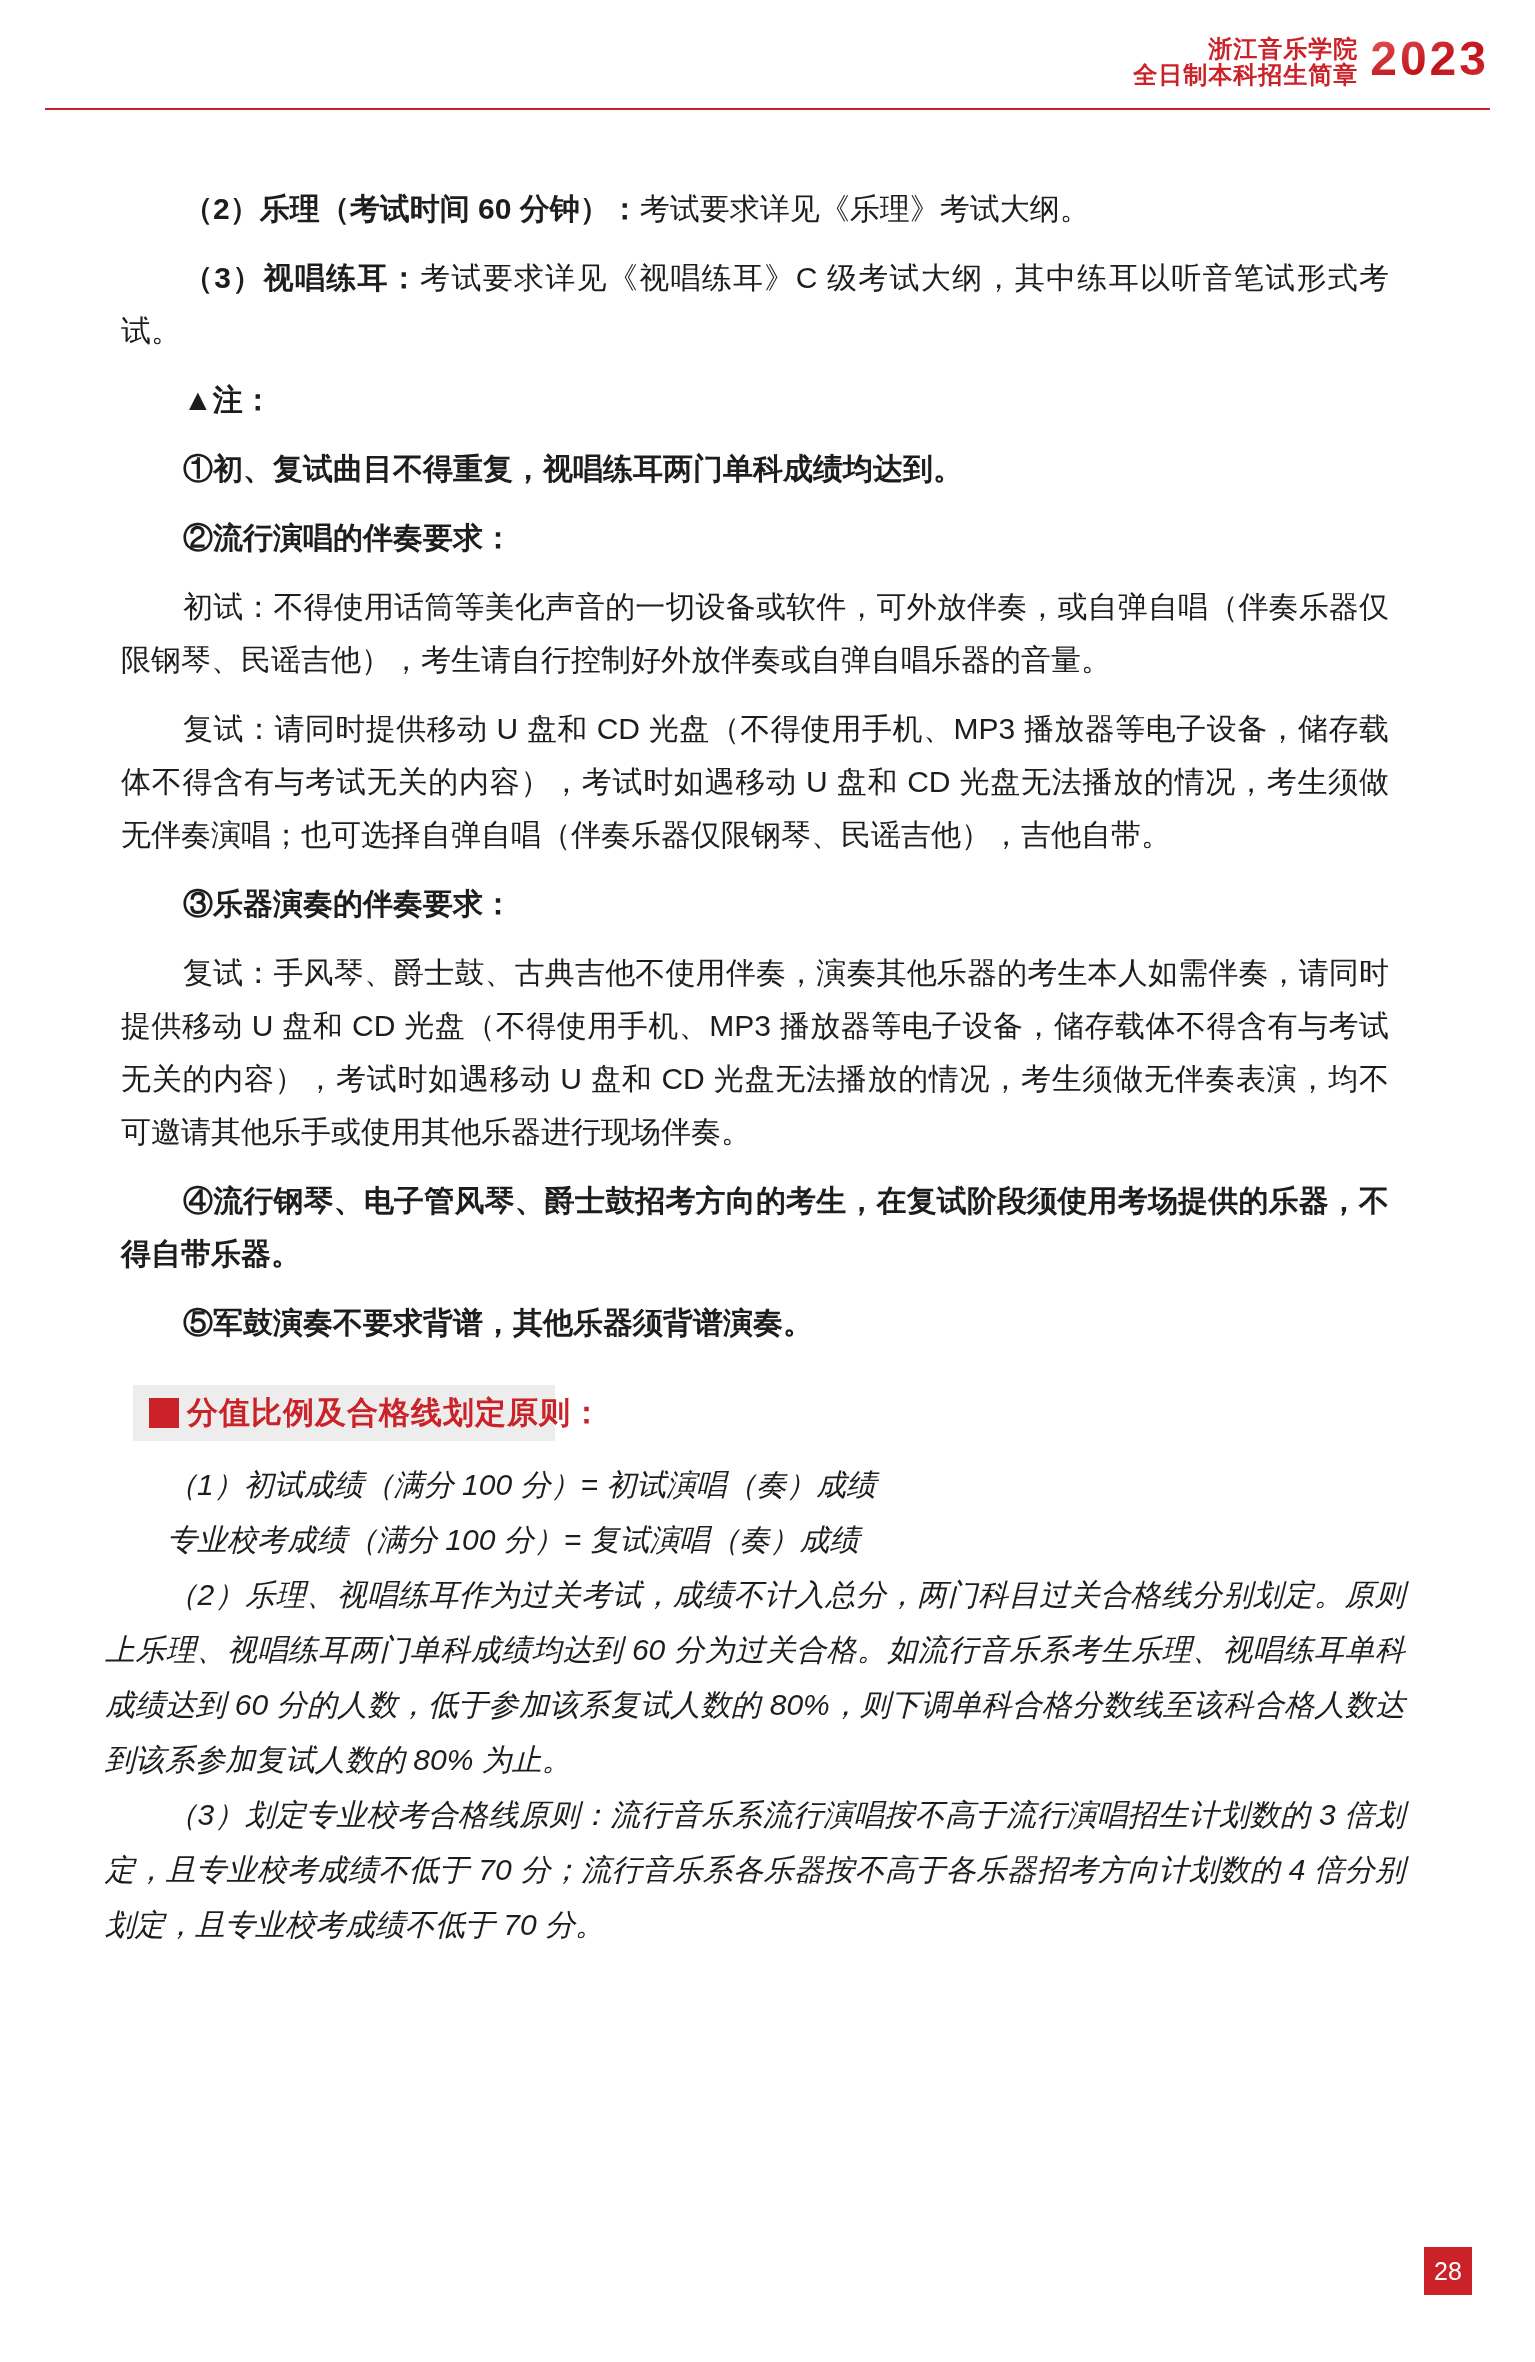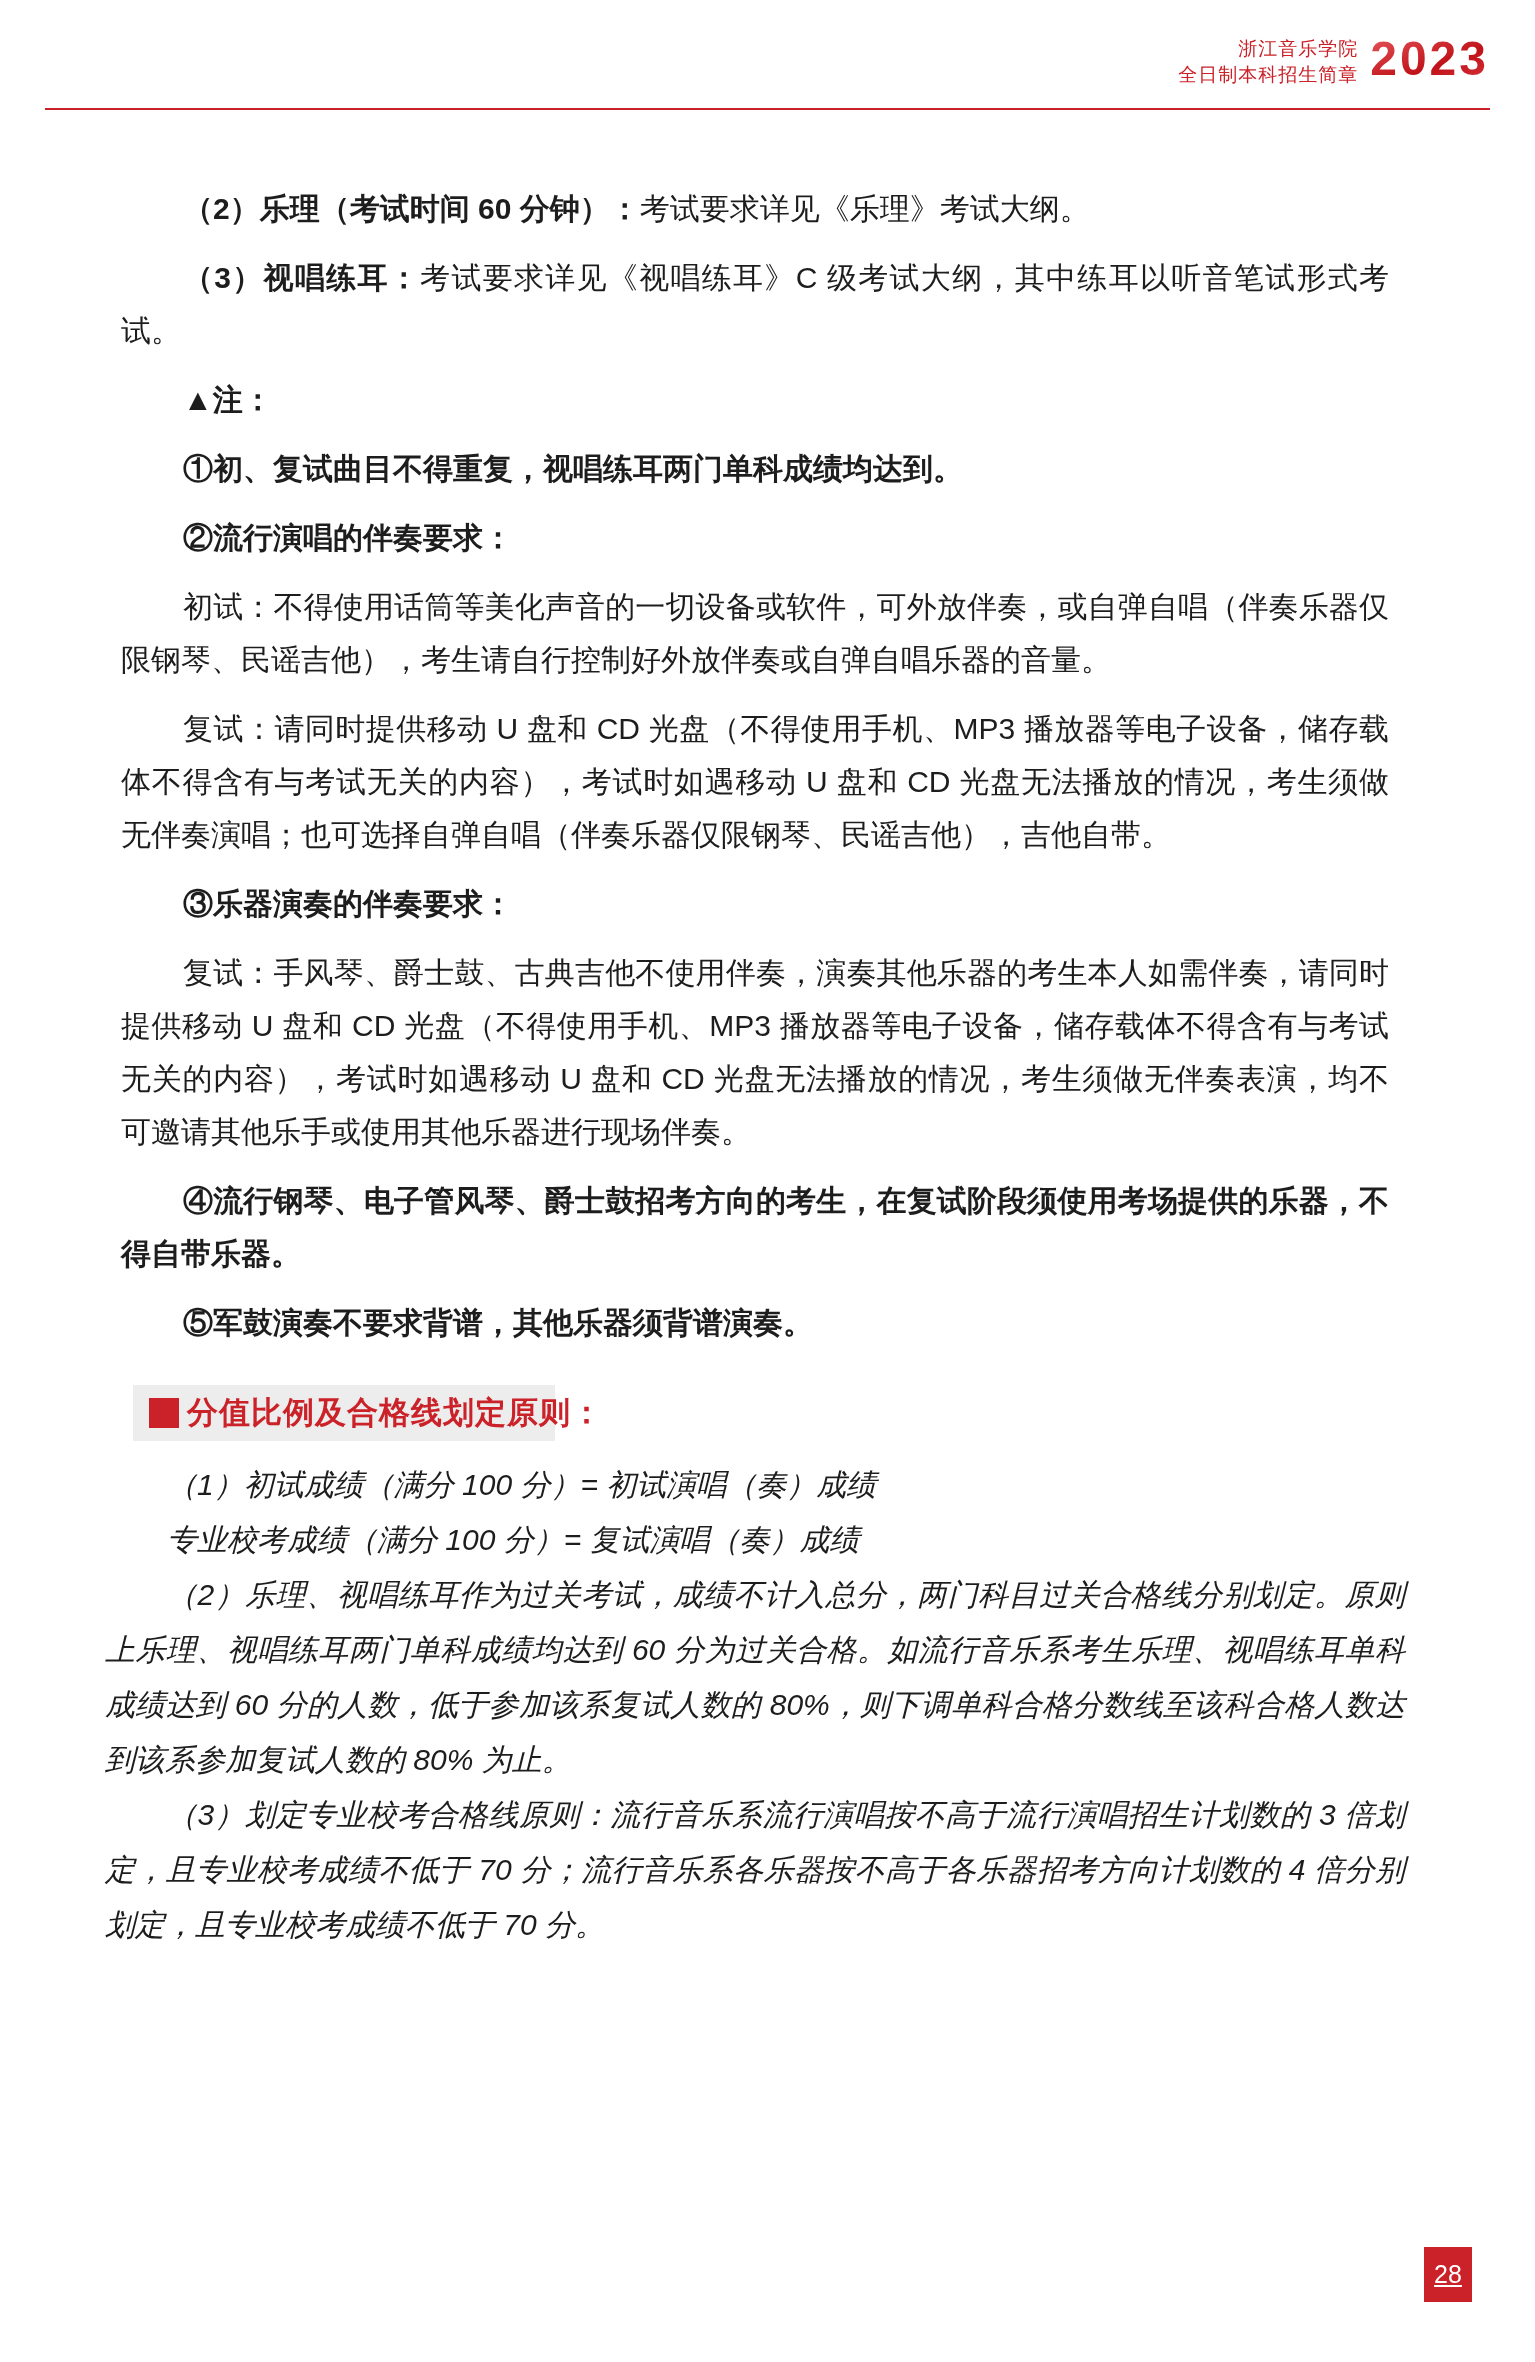--- a/index.html
+++ b/index.html
@@ -16,21 +16,21 @@
     color:var(--text);
     overflow:hidden;
   }
   
   .hdr{
     position:absolute;top:28px;right:46px;
     display:flex;align-items:center;gap:12px;
   }
   .hdr-org{
     text-align:right;color:var(--red);
-    font-weight:normal;font-size:19px;line-height:26px;
+    font-weight:bold;font-size:24px;line-height:26px;
     letter-spacing:1px;
     margin-top:8px;
   }
   .hdr-year{
     color:var(--red);
     font-size:48px;font-weight:bold;letter-spacing:3px;
     background:linear-gradient(160deg,#e85b60 0%,#c01219 60%,#d8363c 100%);
     -webkit-background-clip:text;background-clip:text;
     -webkit-text-fill-color:transparent;
   }
@@ -60,23 +60,23 @@
     color:var(--red);font-weight:bold;font-size:31px;
     letter-spacing:1px;white-space:nowrap;
   }
   .principles p{
     margin:0;font-size:30px;line-height:55px;
     text-align:justify;text-indent:62px;font-style:italic;
   }
   
   .pagenum{
     position:absolute;left:1424px;top:2247px;
-    width:48px;height:55px;background:var(--red);
+    width:48px;height:48px;background:var(--red);
     color:#ffffff;font-size:25px;
-    display:flex;align-items:center;justify-content:center;text-decoration:underline;
+    display:flex;align-items:center;justify-content:center;
   }
 </style>
 </head>
 <body>
 
 <div class="page">
 
   <div class="hdr">
     <div class="hdr-org">
       <div>浙江音乐学院</div>

